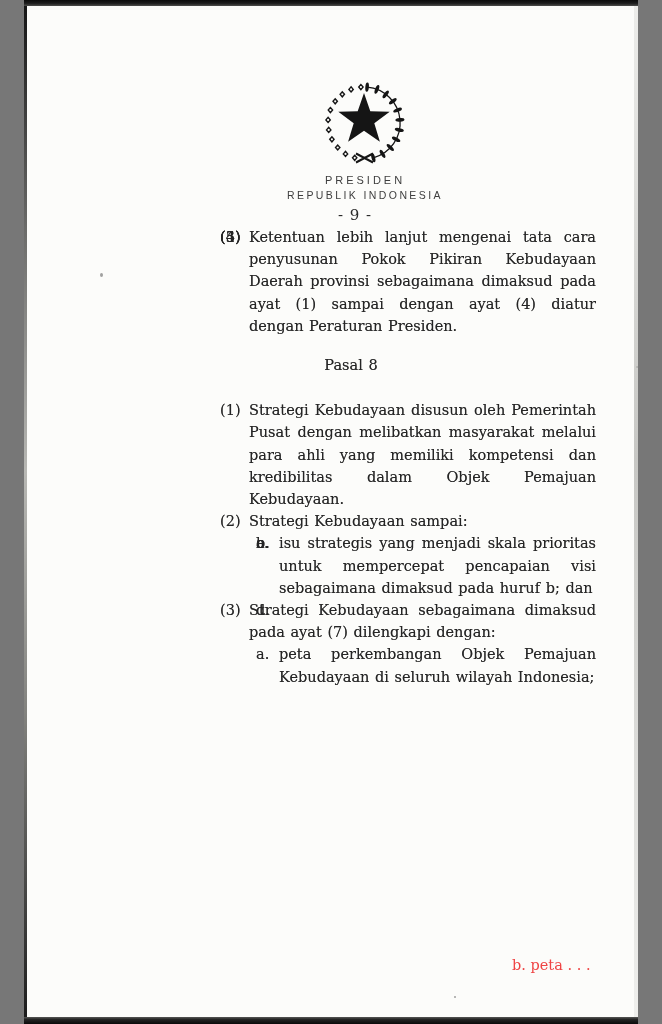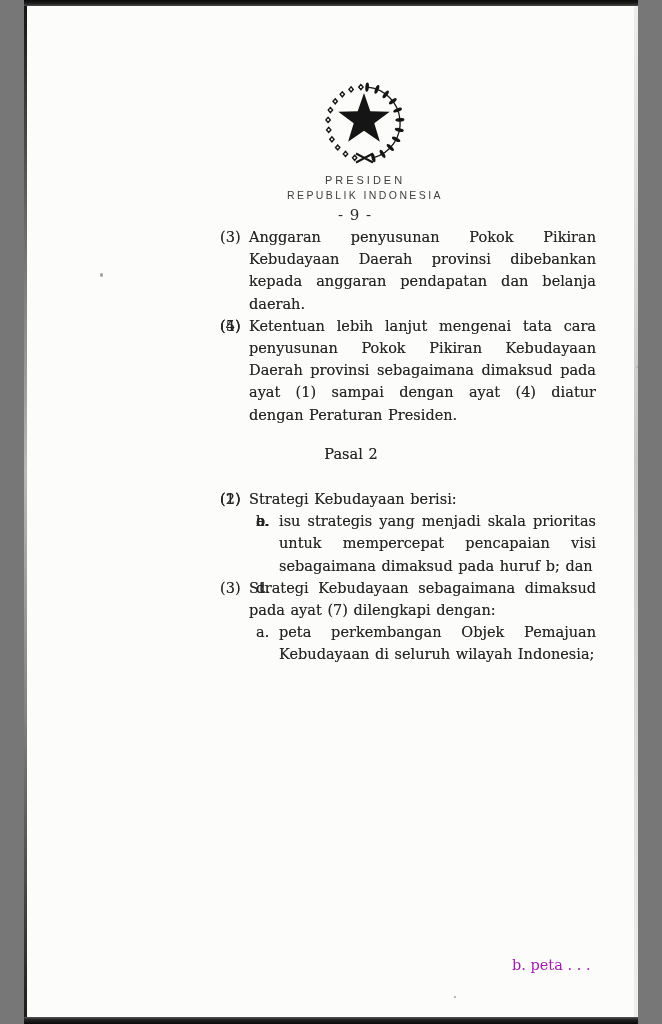--- a/index.html
+++ b/index.html
@@ -36,21 +36,21 @@
     position:absolute;top:226px;left:196px;width:376px;
     font-size:14.5px;line-height:22.2px;text-align:justify;
     word-spacing:1px;color:#252525;text-shadow:0 0 .3px rgba(40,40,40,.55);
   }
   .clause{position:relative;padding-left:29px;}
   .clause .num{position:absolute;left:0;top:0;}
   .sub{position:relative;margin-left:36px;padding-left:23px;}
   .sub .letter{position:absolute;left:0;top:0;}
   .pasal-heading{width:262px;text-align:center;margin:17px 0 23px 0;}
 
-  .catchword{position:absolute;top:957px;left:488px;font-size:14.5px;color:#a21caf;}
+  .catchword{position:absolute;top:957px;left:488px;font-size:14.5px;color:#ef4444;}
 </style>
 </head>
 <body>
 
 <div class="page">
 
   <div class="edge-top"></div>
   <div class="edge-left"></div>
   <div class="edge-right"></div>
   <div class="edge-bottom"></div>
@@ -117,39 +117,39 @@
     <div class="lh1">PRESIDEN</div>
     <div class="lh2">REPUBLIK INDONESIA</div>
   </div>
 
   <div class="pagenum">- 9 -</div>
 
   <div class="docbody">
 
     <div class="clause">
       <span class="num">(3)</span>
-      <span>Anggaran penyusunan Pokok Pikiran Kebudayaan Daerah provinsi dibebankan kepada anggaran pendapatan dan belanja daerah.</span>
     </div>
     <div class="clause">
       <span class="num">(4)</span>
     </div>
     <div class="clause">
       <span class="num">(5)</span>
       <span>Ketentuan lebih lanjut mengenai tata cara penyusunan Pokok Pikiran Kebudayaan Daerah provinsi sebagaimana dimaksud pada ayat (1) sampai dengan ayat (4) diatur dengan Peraturan Presiden.</span>
     </div>
 
-    <div class="pasal-heading">Pasal 2</div>
+    <div class="pasal-heading">Pasal 8</div>
 
     <div class="clause">
       <span class="num">(1)</span>
+      <span>Strategi Kebudayaan disusun oleh Pemerintah Pusat dengan melibatkan masyarakat melalui para ahli yang memiliki kompetensi dan kredibilitas dalam Objek Pemajuan Kebudayaan.</span>
     </div>
 
     <div class="clause">
       <span class="num">(2)</span>
-      <span>Strategi Kebudayaan berisi:</span>
+      <span>Strategi Kebudayaan sampai:</span>
     </div>
     <div class="sub">
       <span class="letter">a.</span>
     </div>
     <div class="sub">
       <span class="letter">b.</span>
     </div>
     <div class="sub">
       <span class="letter">c.</span>
       <span>isu strategis yang menjadi skala prioritas untuk mempercepat pencapaian visi sebagaimana dimaksud pada huruf b; dan</span>

